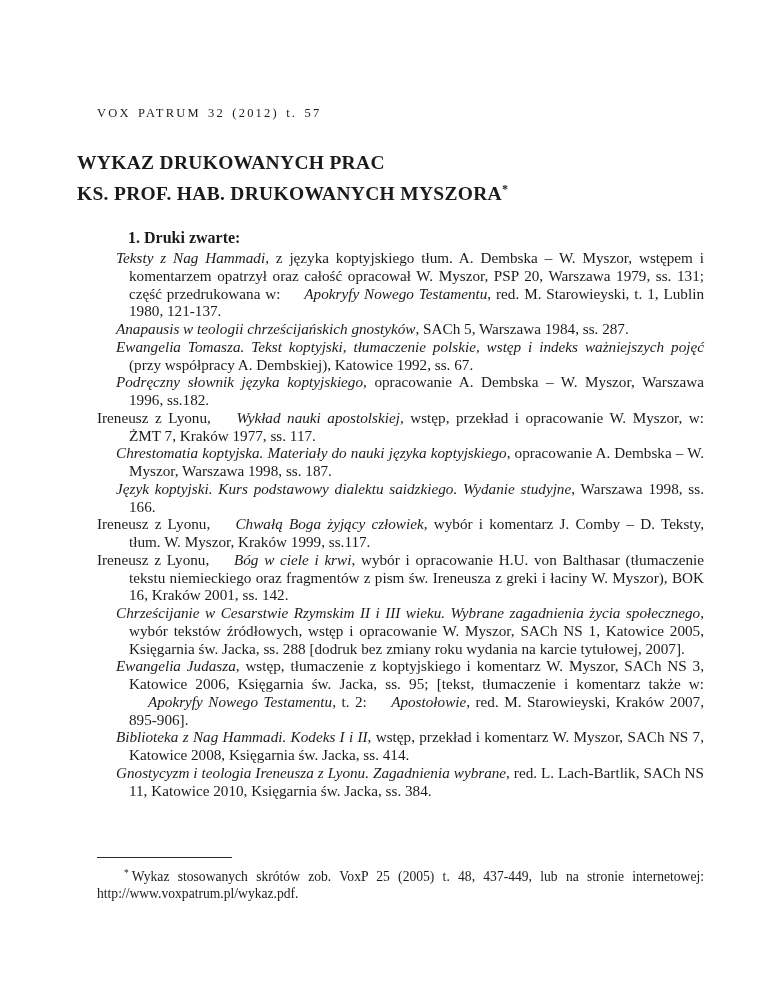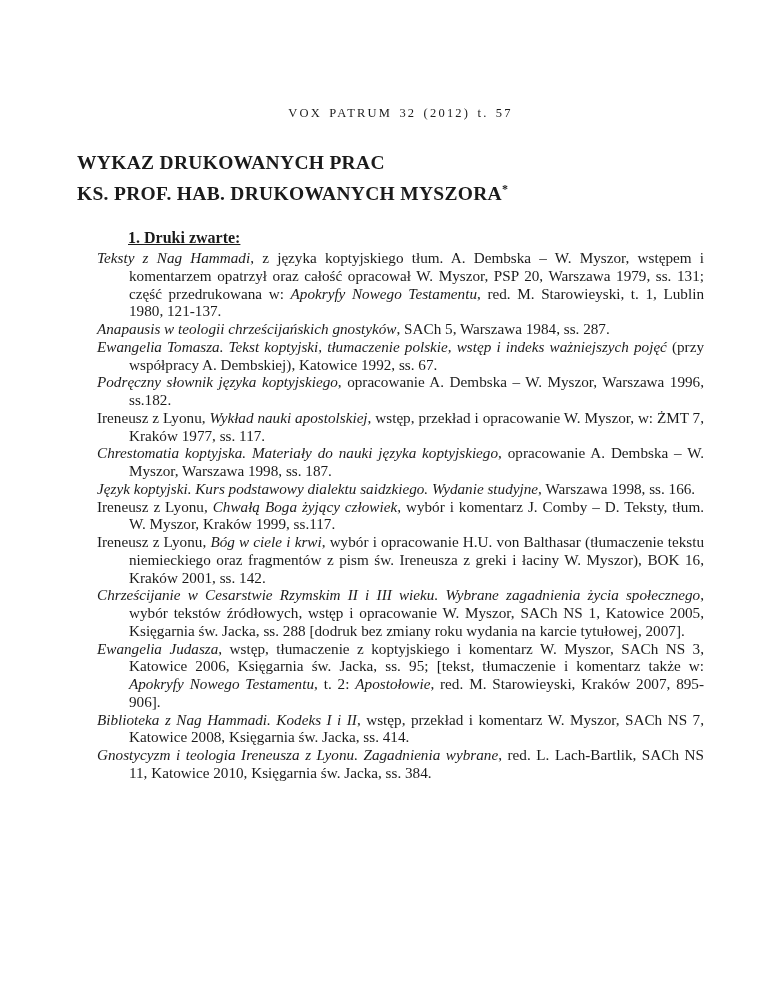--- a/index.html
+++ b/index.html
@@ -11,21 +11,21 @@
   }
   .page {
     position: relative;
     width: 768px; height: 994px;
     overflow: hidden;
     background: #ffffff;
   }
   .journal-header {
     position: absolute;
     top: 106px; left: 97px; width: 607px;
-    text-align: center;
+    text-align: left;
     font-size: 12.5px;
     letter-spacing: 2.2px;
     word-spacing: 2px;
     white-space: nowrap;
   }
   .title {
     position: absolute;
     top: 149px; left: 77px; width: 647px;
     text-align: left;
     font-weight: bold;
@@ -39,35 +39,34 @@
   }
   .body-flow {
     position: absolute;
     top: 229px; left: 97px; width: 607px;
   }
   .section-heading {
     margin: 0 0 2px 31px;
     font-weight: bold;
     font-size: 16px;
     line-height: 18px;
-    text-decoration: underline;
   }
   .entries {
     font-size: 15.2px;
     line-height: 17.75px;
     min-height: 604px;
   }
   .entry {
     margin: 0;
     text-align: justify;
     padding-left: 32px;
     text-indent: -32px;
     hyphens: auto;
   }
-  .it { font-style: italic; }
+  .it { font-style: italic; margin-left: 19px; }
   .footnote-block { margin-top: 4px; }
   .footnote-rule {
     width: 135px;
     height: 0;
     border-top: 1.4px solid #2a2a2a;
     margin-bottom: 7px;
   }
   .footnote {
     margin: 0;
     font-size: 13.6px;
@@ -106,16 +105,20 @@
         <p class="entry"><span class="it">Chrestomatia koptyjska. Materiały do nauki języka koptyjskiego</span><span>, opracowanie A. Dembska – W. Myszor, Warszawa 1998, ss. 187.</span></p>
         <p class="entry"><span class="it">Język koptyjski. Kurs podstawowy dialektu saidzkiego. Wydanie studyjne</span><span>, Warszawa 1998, ss. 166.</span></p>
         <p class="entry"><span>Ireneusz z Lyonu, </span><span class="it">Chwałą Boga żyjący człowiek</span><span>, wybór i komentarz J. Comby – D. Teksty, tłum. W. Myszor, Kraków 1999, ss.117.</span></p>
         <p class="entry"><span>Ireneusz z Lyonu, </span><span class="it">Bóg w ciele i krwi</span><span>, wybór i opracowanie H.U. von Balthasar (tłumaczenie tekstu niemieckiego oraz fragmentów z pism św. Ireneusza z greki i łaciny W. Myszor), BOK 16, Kraków 2001, ss. 142.</span></p>
         <p class="entry"><span class="it">Chrześcijanie w Cesarstwie Rzymskim II i III wieku. Wybrane zagadnienia życia społecznego</span><span>, wybór tekstów źródłowych, wstęp i opracowanie W. Myszor, SACh NS 1, Katowice 2005, Księgarnia św. Jacka, ss. 288 [dodruk bez zmiany roku wydania na karcie tytułowej, 2007].</span></p>
         <p class="entry"><span class="it">Ewangelia Judasza</span><span>, wstęp, tłumaczenie z koptyjskiego i komentarz W. Myszor, SACh NS 3, Katowice 2006, Księgarnia św. Jacka, ss. 95; [tekst, tłumaczenie i komentarz także w: </span><span class="it">Apokryfy Nowego Testamentu</span><span>, t. 2: </span><span class="it">Apostołowie</span><span>, red. M. Starowieyski, Kraków 2007, 895-906].</span></p>
         <p class="entry"><span class="it">Biblioteka z Nag Hammadi. Kodeks I i II</span><span>, wstęp, przekład i komentarz W. Myszor, SACh NS 7, Katowice 2008, Księgarnia św. Jacka, ss. 414.</span></p>
         <p class="entry"><span class="it">Gnostycyzm i teologia Ireneusza z Lyonu. Zagadnienia wybrane</span><span>, red. L. Lach-Bartlik, SACh NS 11, Katowice 2010, Księgarnia św. Jacka, ss. 384.</span></p>
       </div>
 
+    <div class="footnote-block">
+      <div class="footnote-rule"></div>
+      <p class="footnote"><span class="fn-marker">*</span><span>Wykaz stosowanych skrótów zob. VoxP 25 (2005) t. 48, 437-449, lub na stronie internetowej: http://www.voxpatrum.pl/wykaz.pdf.</span></p>
+    </div>
 
   </div>
 
 </div>
 
 </body></html>

